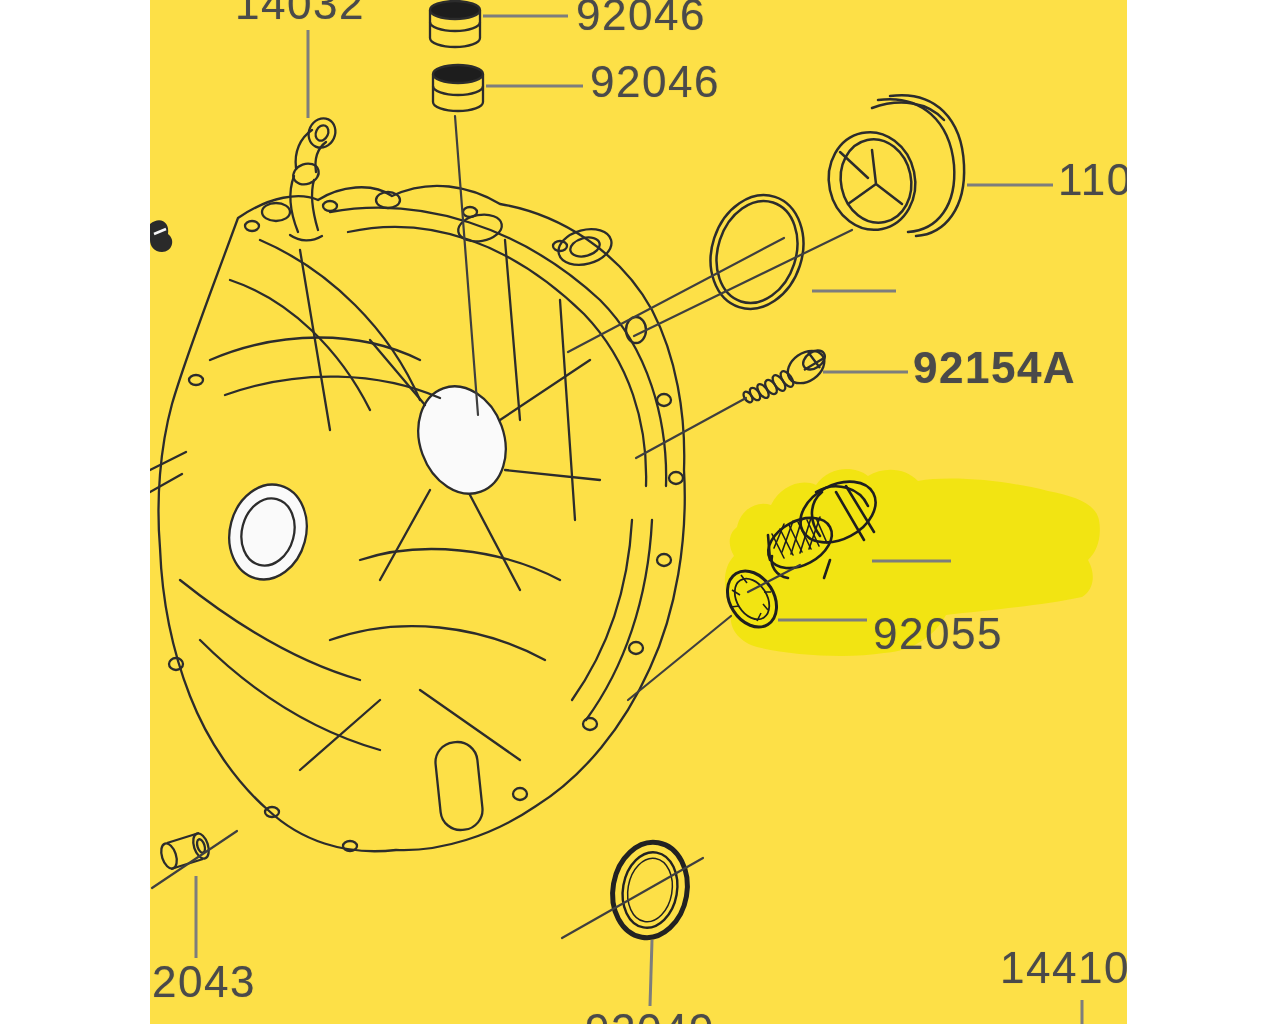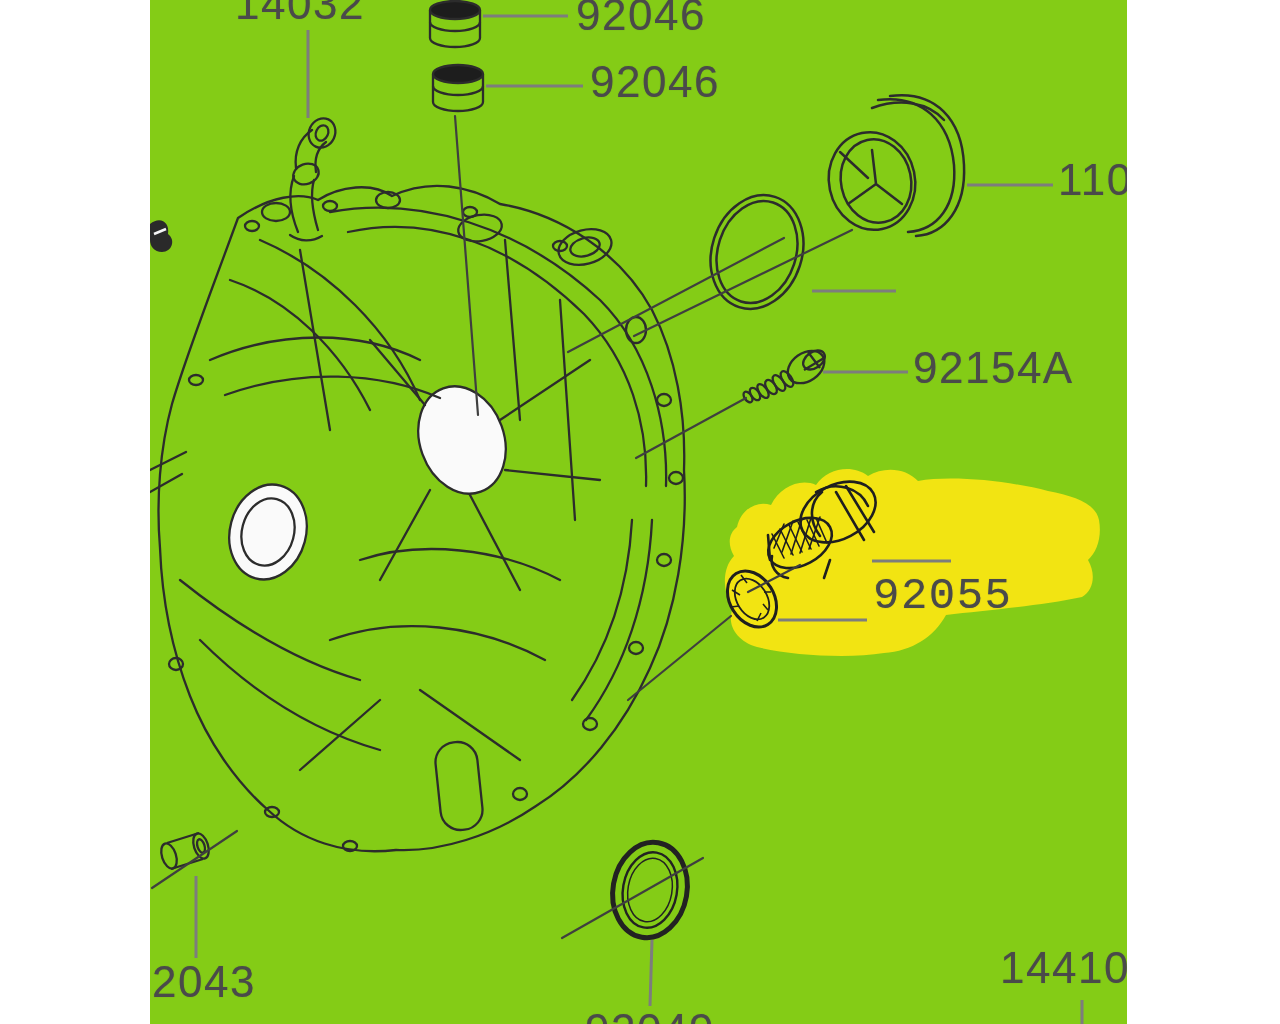--- a/index.html
+++ b/index.html
@@ -1,19 +1,19 @@
 <!DOCTYPE html>
 <html><head>
 <meta charset="utf-8">
 <style>
   html,body{margin:0;padding:0;background:#ffffff;}
   body{width:1280px;height:1024px;position:relative;overflow:hidden;
        font-family:"Liberation Sans", sans-serif;}
   .panel{position:absolute;left:150px;top:0;width:977px;height:1024px;
-         background:#84cc16;overflow:hidden;}
+         background:#fde047;overflow:hidden;}
   .panel svg{position:absolute;left:0;top:0;z-index:1;}
   .plabel{position:absolute;z-index:2;font-size:44px;line-height:44px;
           letter-spacing:1.5px;color:#4a4a4a;white-space:nowrap;
           text-shadow:0 0 1px rgba(74,74,74,.45);}
 </style>
 </head>
 <body>
 
 <div class="panel">
 
@@ -214,18 +214,18 @@
       <path d="M 196,876 L 196,958"></path>
       <path d="M 652,940 L 650,1006"></path>
       <path d="M 1082,1000 L 1082,1024"></path>
     </g>
   </svg>
 
   <div class="plabel" style="left:85px;  top:-18px;">14032</div>
   <div class="plabel" style="left:426px; top:-7px;">92046</div>
   <div class="plabel" style="left:440px; top:60px;">92046</div>
   <div class="plabel" style="left:908px; top:158px;">1106</div>
-  <div class="plabel" style="left:763px; top:346px;">92154A</div>
-  <div class="plabel" style="left:723px; top:574px;font-family:Liberation Mono, monospace;">92055</div>
+  <div class="plabel" style="left:763px; top:346px;font-weight:bold;">92154A</div>
+  <div class="plabel" style="left:723px; top:612px;">92055</div>
   <div class="plabel" style="left:-24px; top:960px;">92043</div>
   <div class="plabel" style="left:435px; top:1008px;">92049</div>
   <div class="plabel" style="left:850px; top:946px;">14410</div>
 </div>
 
 </body></html>

